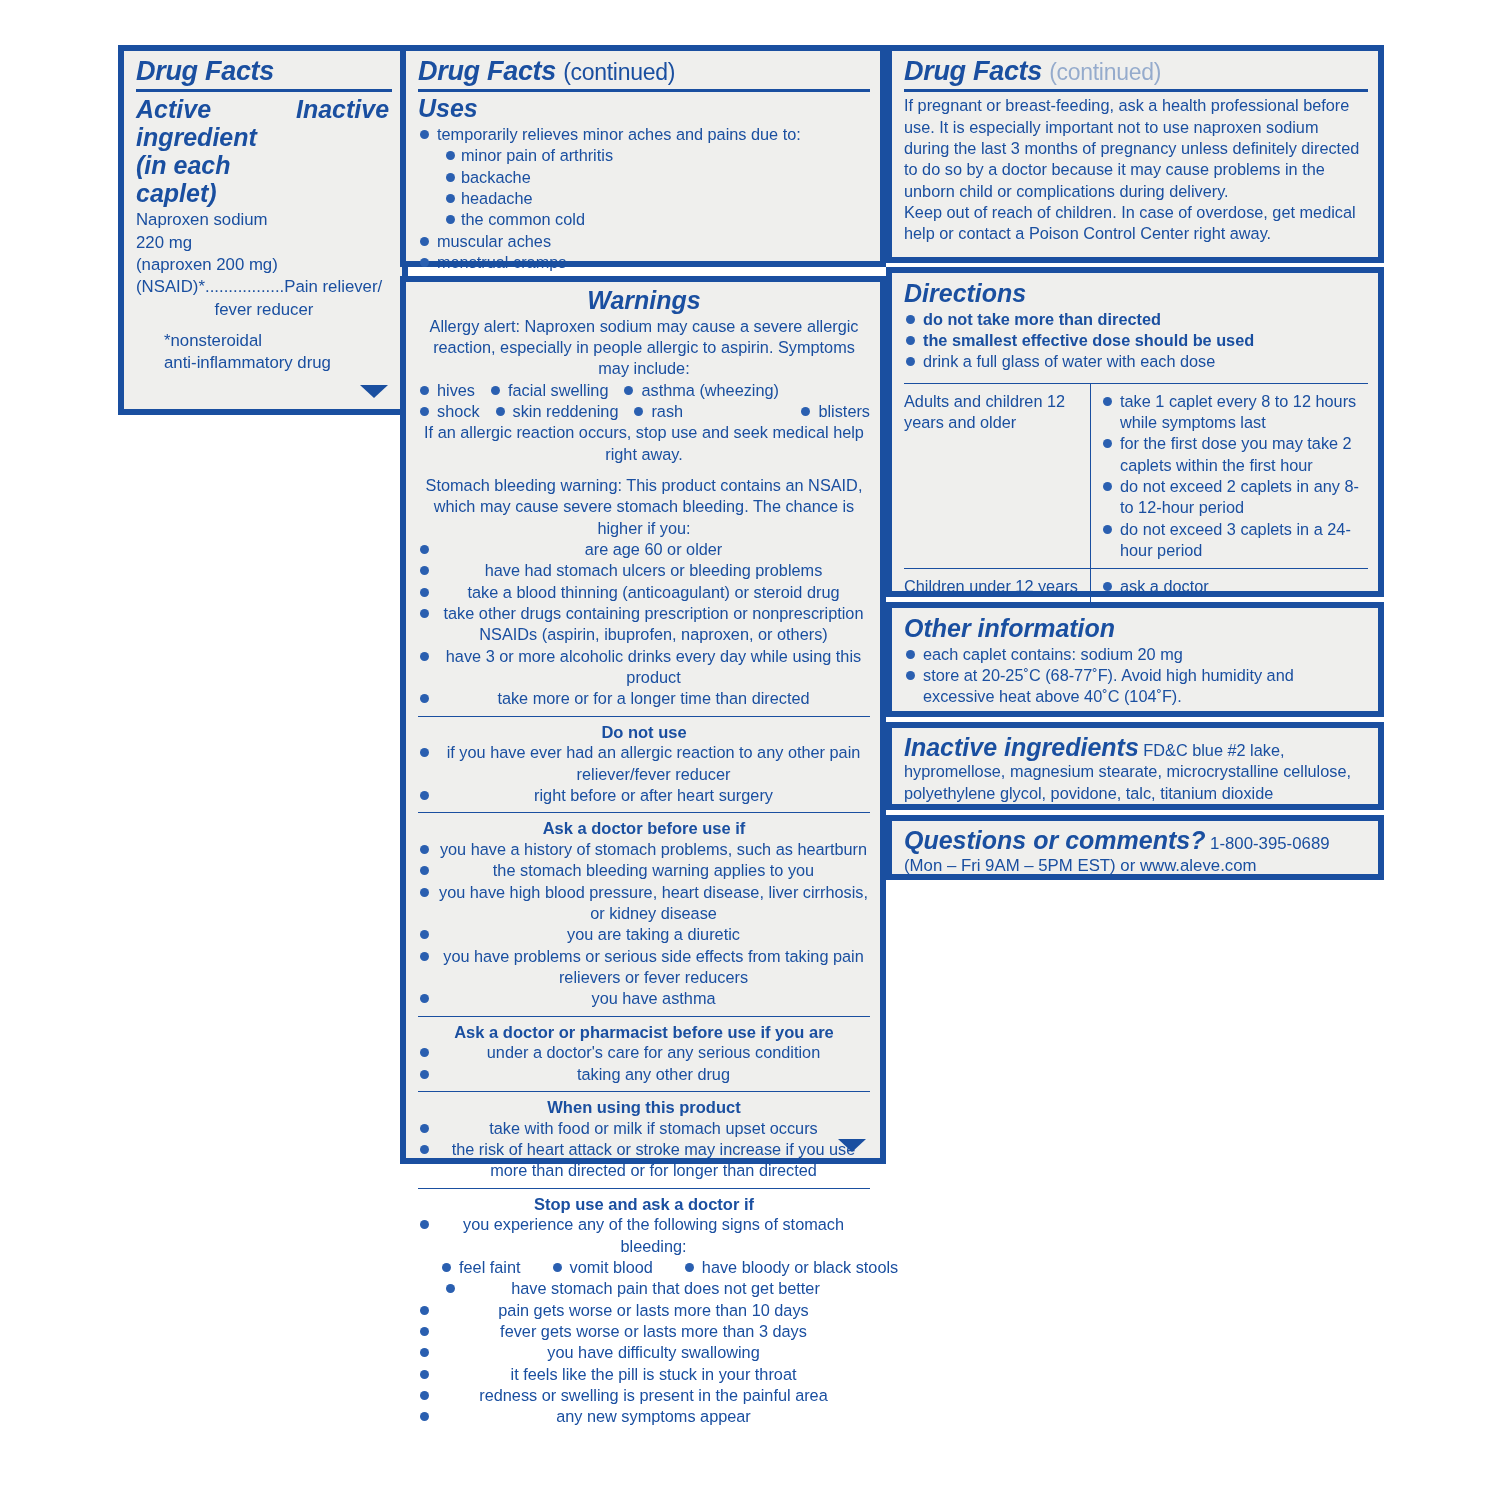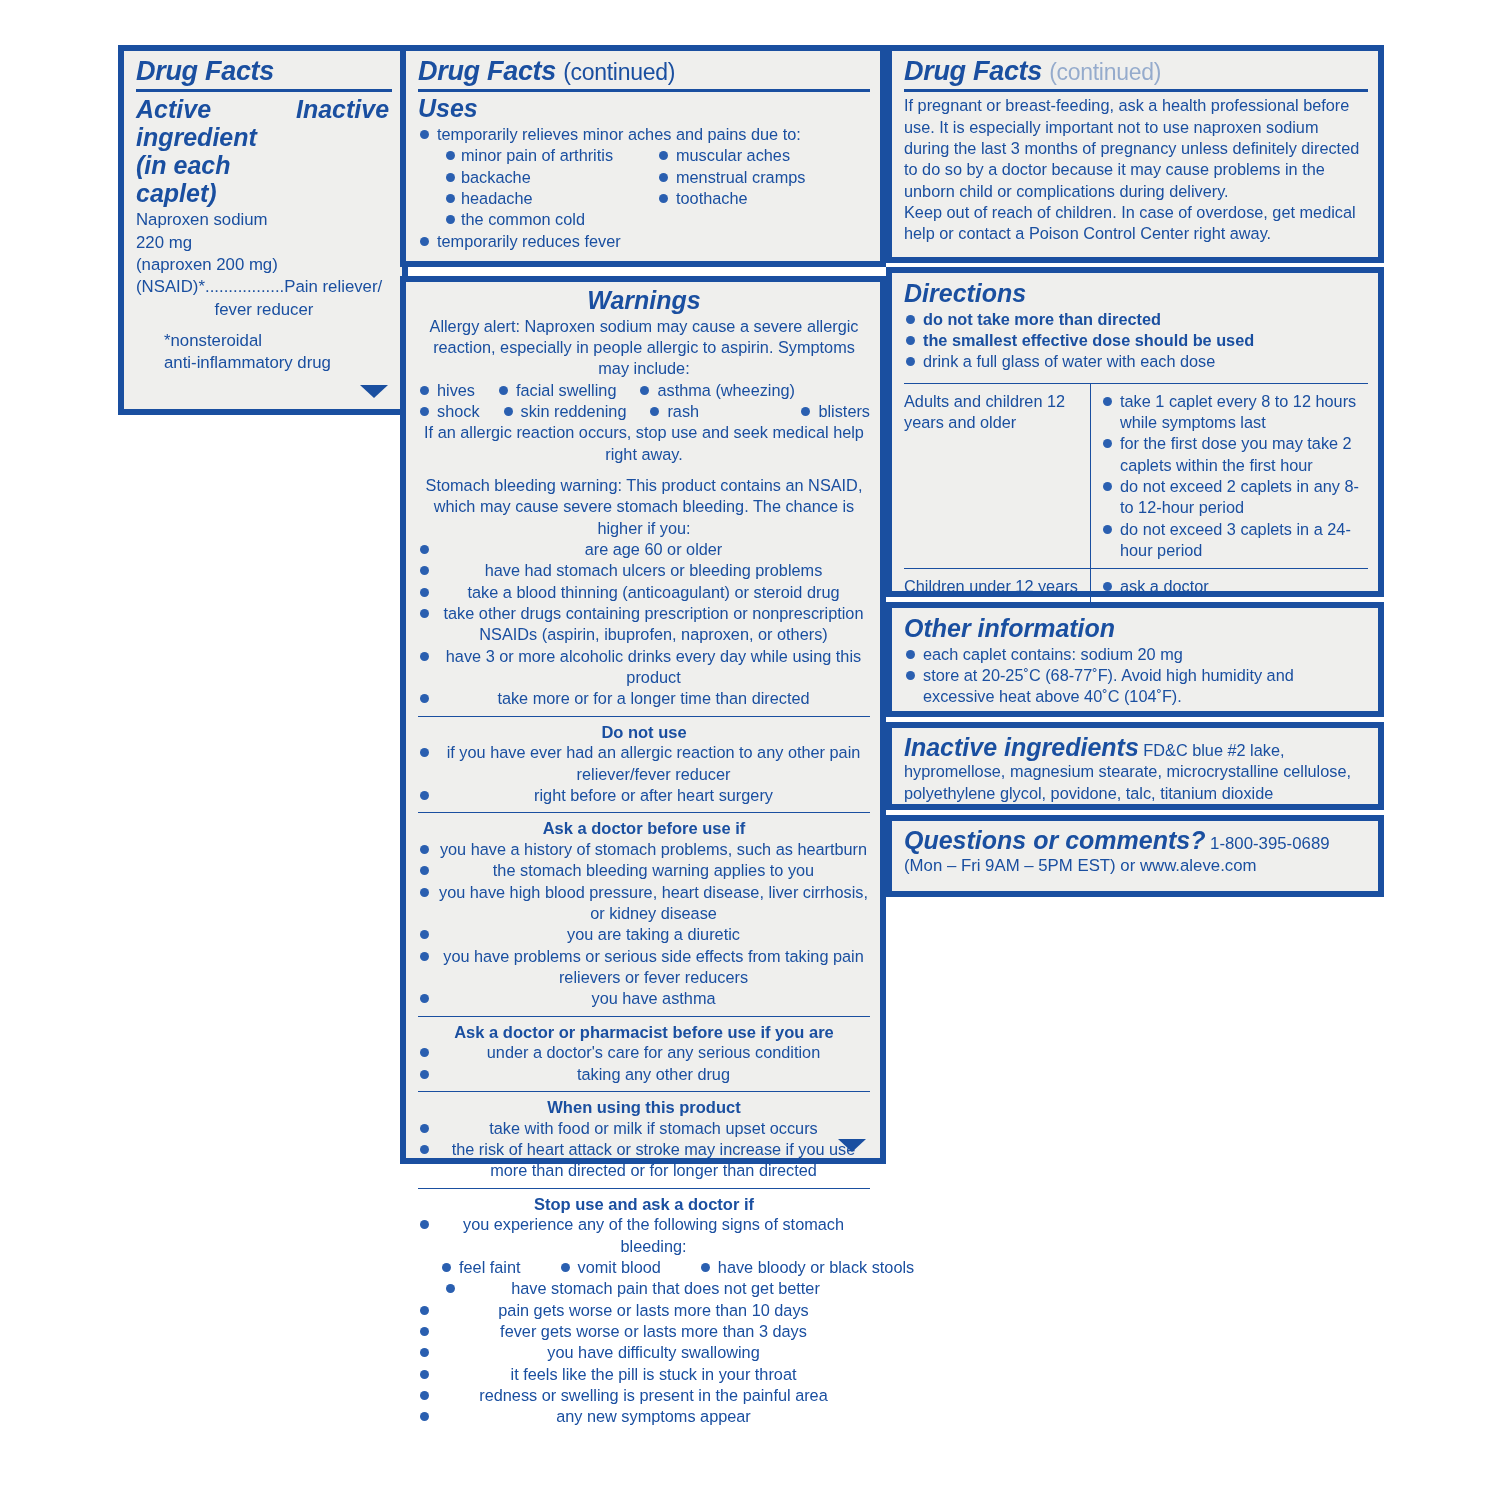--- a/index.html
+++ b/index.html
@@ -58,25 +58,25 @@
   ul.bl li.bold{font-weight:bold;}
   ul.bl li::before{
     content:"";
     position:absolute;left:2px;top:6px;
     width:9px;height:9px;border-radius:50%;
     background:#2a5fb0;
   }
   ul.bl.ind{padding-left:24px;}
   ul.bl.ind li::before{left:4px;}
 
-  .two-col-bl{display:flex;}
+  .two-col-bl{display:flex;flex-direction:column;}
   .two-col-bl > ul{flex:0 0 auto;}
   .col-a{width:215px;}
 
-  .inline-bl{display:flex;flex-wrap:nowrap;gap:8px;}
+  .inline-bl{display:flex;flex-wrap:nowrap;}
   .inline-bl .it{
     position:relative;padding-left:19px;margin-right:14px;
     font-size:16.3px;line-height:1.31;white-space:nowrap;
   }
   .inline-bl .it::before{
     content:"";position:absolute;left:2px;top:6px;
     width:9px;height:9px;border-radius:50%;background:#2a5fb0;
   }
   .inline-bl .push{margin-left:auto;margin-right:0;}
 
@@ -349,21 +349,21 @@
   </div>
 
   <div class="panel" style="left:886px;top:722px;width:498px;height:88px;">
     <div class="inner">
       <div class="hang">
         <span class="ih">Inactive ingredients</span><span> FD&amp;C blue #2 lake, hypromellose, magnesium stearate, microcrystalline cellulose, polyethylene glycol, povidone, talc, titanium dioxide</span>
       </div>
     </div>
   </div>
 
-  <div class="panel" style="left:886px;top:815px;width:498px;height:82px;">
+  <div class="panel" style="left:886px;top:815px;width:498px;height:65px;">
     <div class="inner">
       <div class="hang">
         <span class="ih">Questions or comments?</span><span class="b" style="font-size:16.8px;"> 1-800-395-0689</span>
       </div>
       <div class="body-t" style="font-size:16.8px;">(Mon – Fri 9AM – 5PM EST) or www.aleve.com</div>
     </div>
   </div>
 
 </div>
 

